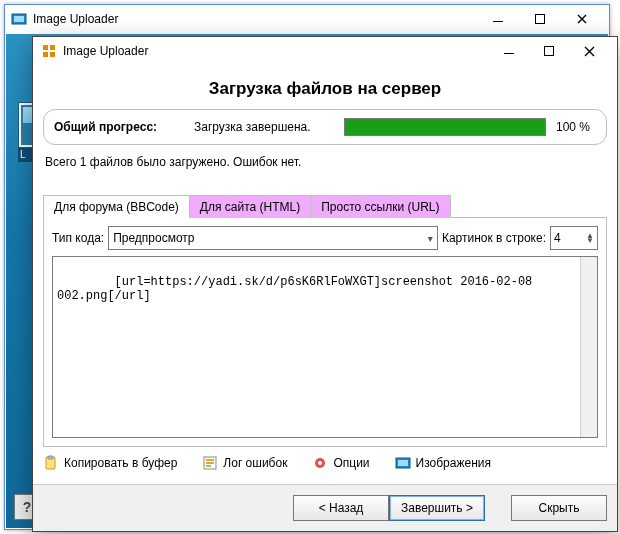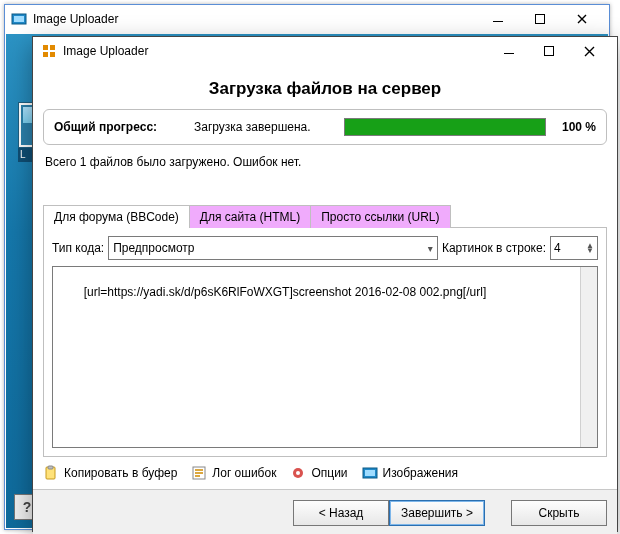--- a/index.html
+++ b/index.html
@@ -15,39 +15,39 @@
   .thumb-lbl{position:absolute;left:12px;top:114px;width:44px;height:14px;background:#0f4e74;color:#fff;font-size:10px;line-height:14px;text-align:left;padding-left:2px;box-sizing:border-box}
   .help{position:absolute;left:8px;bottom:8px;width:24px;height:24px;background:#efefef;border:1px solid #777;display:flex;align-items:center;justify-content:center;font-weight:bold;font-size:14px;color:#444}
   
   .dialog{position:absolute;left:32px;top:36px;width:584px;height:494px;border:1px solid #444;background:#fff;box-shadow:0 8px 24px rgba(0,0,0,.35);display:flex;flex-direction:column}
   .dlg-title{height:28px;display:flex;align-items:center;padding:0 8px}
   .dlg-title .name{font-size:12px}
   .dlg-ctrls{margin-left:auto;display:flex}
   .dlg-ctrls .wbtn{width:40px;height:28px;display:flex;align-items:center;justify-content:center;color:#000}
   .dlg-body{flex:1;padding:10px 10px 0 10px;background:#fff;display:flex;flex-direction:column}
   h2.hdr{margin:4px 0 10px 0;text-align:center;font-size:17px;font-weight:600}
-  .panel{border:1px solid #bfbfbf;background:#fff;border-radius:6px;padding:8px 10px}
+  .panel{border:1px solid #bfbfbf;background:#fff;border-radius:12px;padding:8px 10px}
   .prog-row{display:flex;align-items:center;gap:10px}
   .prog-lbl{font-weight:bold;width:130px}
   .prog-status{flex:0 0 140px}
   .prog-bar{flex:1;height:16px;border:1px solid #7a7a7a;background:#e8e8e8;position:relative}
   .prog-fill{position:absolute;inset:0;background:#17a017}
-  .prog-pct{font-weight:bold;width:40px;text-align:right}
-  .summary{margin:10px 0 16px 2px}
+  .prog-pct{font-weight:normal;width:40px;text-align:left}
+  .summary{margin:10px 0 6px 2px}
   .tabs{display:flex;align-items:flex-end;margin-top:19px}
   .tab{padding:4px 10px;border:1px solid #bfbfbf;border-bottom:none;background:#f0abfc;margin-right:-1px;font-size:12px;cursor:pointer;position:relative;top:1px}
   .tab.active{background:#fff;z-index:2}
   .tab-body{border:1px solid #bfbfbf;background:#fff;padding:8px 8px 8px 8px}
   .coderow{display:flex;align-items:center;gap:4px}
   .select{flex:1;height:22px;border:1px solid #7a7a7a;background:#fff;display:flex;align-items:center;padding:0 4px;justify-content:space-between}
   .select .chev{font-size:10px;color:#555}
   .spin{width:40px;height:22px;border:1px solid #7a7a7a;background:#fff;display:flex;align-items:center;justify-content:space-between;padding:0 3px}
-  .textarea{margin-top:6px;height:172px;border:1px solid #7a7a7a;background:#fff;padding:4px;font-size:12px;color:#000;overflow:auto;white-space:pre-wrap;font-family:Liberation Sans, sans-serif;position:relative}
+  .textarea{margin-top:6px;height:172px;border:1px solid #7a7a7a;background:#fff;padding:4px;font-size:12px;color:#000;overflow:auto;white-space:pre-wrap;font-family:Liberation Mono, monospace;position:relative}
   .textarea .scroll{position:absolute;right:0;top:0;bottom:0;width:16px;background:#f0f0f0;border-left:1px solid #d0d0d0}
-  .actions{display:flex;gap:14px;padding:8px 0;align-items:center}
+  .actions{display:flex;gap:25px;padding:8px 0;align-items:center}
   .act{display:flex;align-items:center;gap:5px;color:#000;font-size:12px}
   .ico{width:16px;height:16px;display:inline-flex;align-items:center;justify-content:center}
   .footer{background:#f0f0f0;border-top:1px solid #c8c8c8;padding:10px;display:flex;justify-content:flex-end}
   .btn{min-width:94px;height:24px;border:1px solid #777;background:linear-gradient(#fdfdfd,#e7e7e7);display:flex;align-items:center;justify-content:center;font-size:12px}
   .btn.primary{border:1px solid #2b6fb0;box-shadow:0 0 0 1px #7db6ea inset}
   .mini-logo{width:16px;height:16px;margin-right:6px;display:inline-block}
   .spin .arrows{display:flex;flex-direction:column;line-height:5px;font-size:8px;color:#555}
 </style>
 </head>
 <body>

